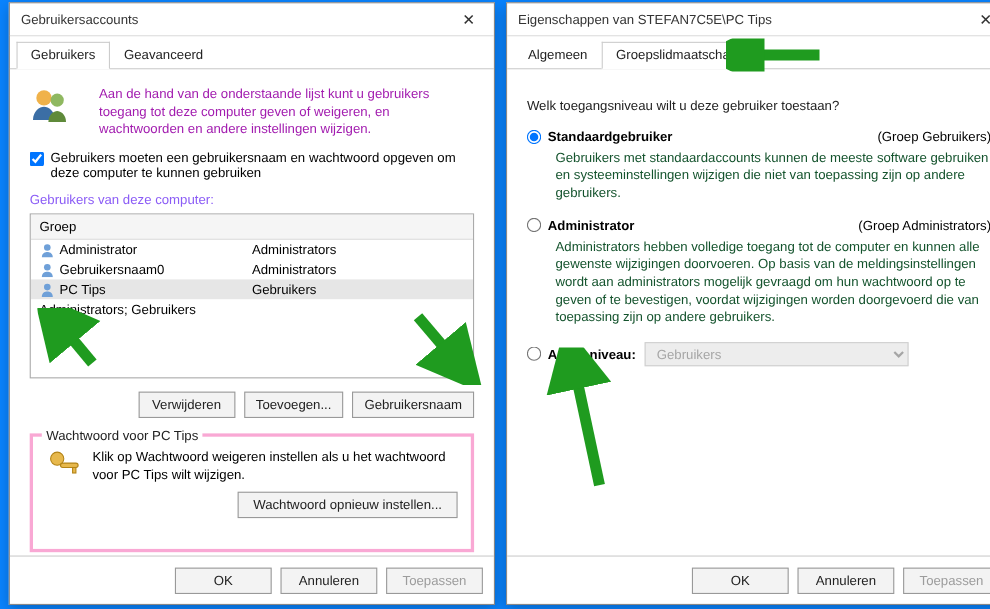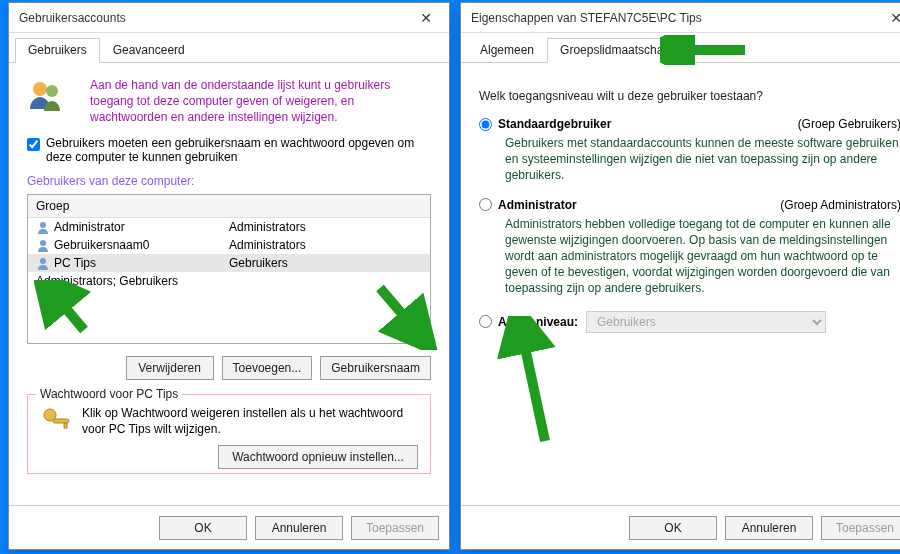--- a/index.html
+++ b/index.html
@@ -118,23 +118,23 @@
     border: 1px solid #999;
     background: #f3f3f3;
     font-size: 12px;
     color: #222;
     cursor: pointer;
     padding: 0 10px;
   }
   .btn:disabled, .btn.disabled { color: #9c9c9c; cursor: default; }
 
   .fieldset {
-    border: 1px solid #f9a8d4;
+    border: 3px solid #f9a8d4;
     margin-top: 14px;
-    padding: 10px 12px 4px 12px;
+    padding: 10px 12px 28px 12px;
     position: relative;
   }
   .fieldset .legend {
     position: absolute;
     top: -8px; left: 8px;
     background: #fff;
     padding: 0 4px;
     font-size: 12px;
     color: #222;
   }

